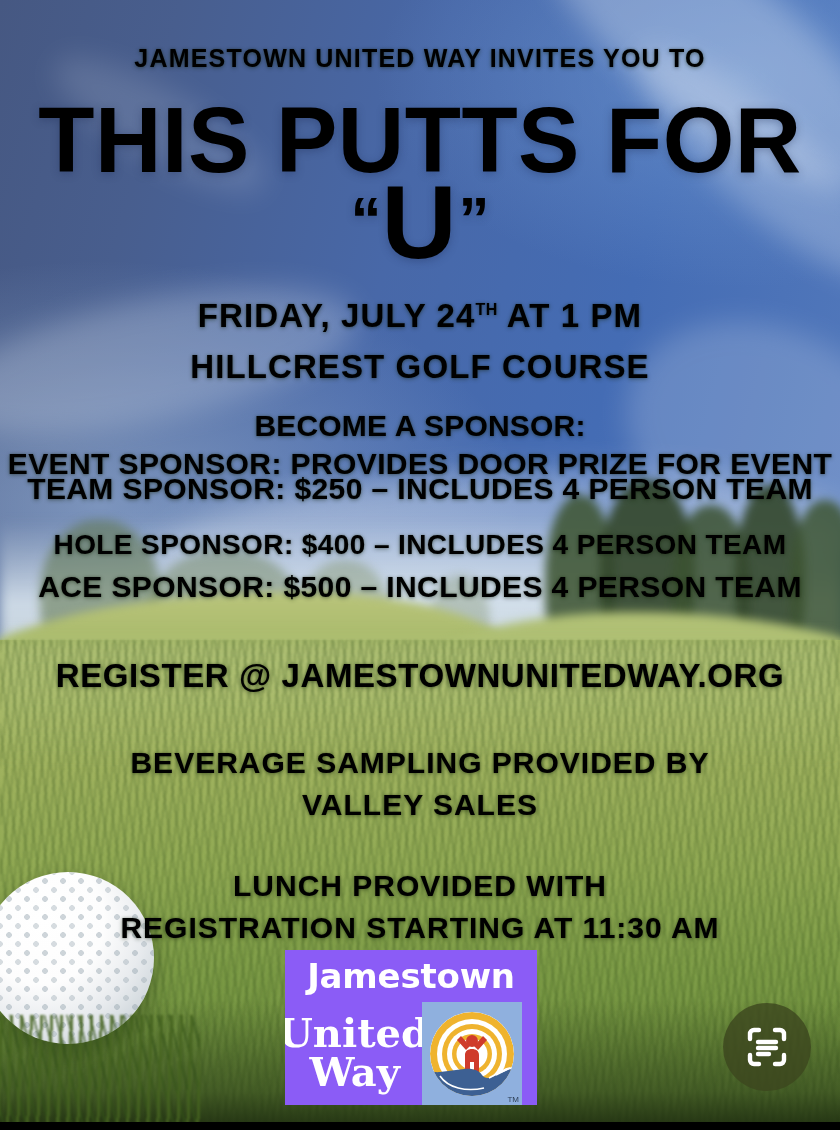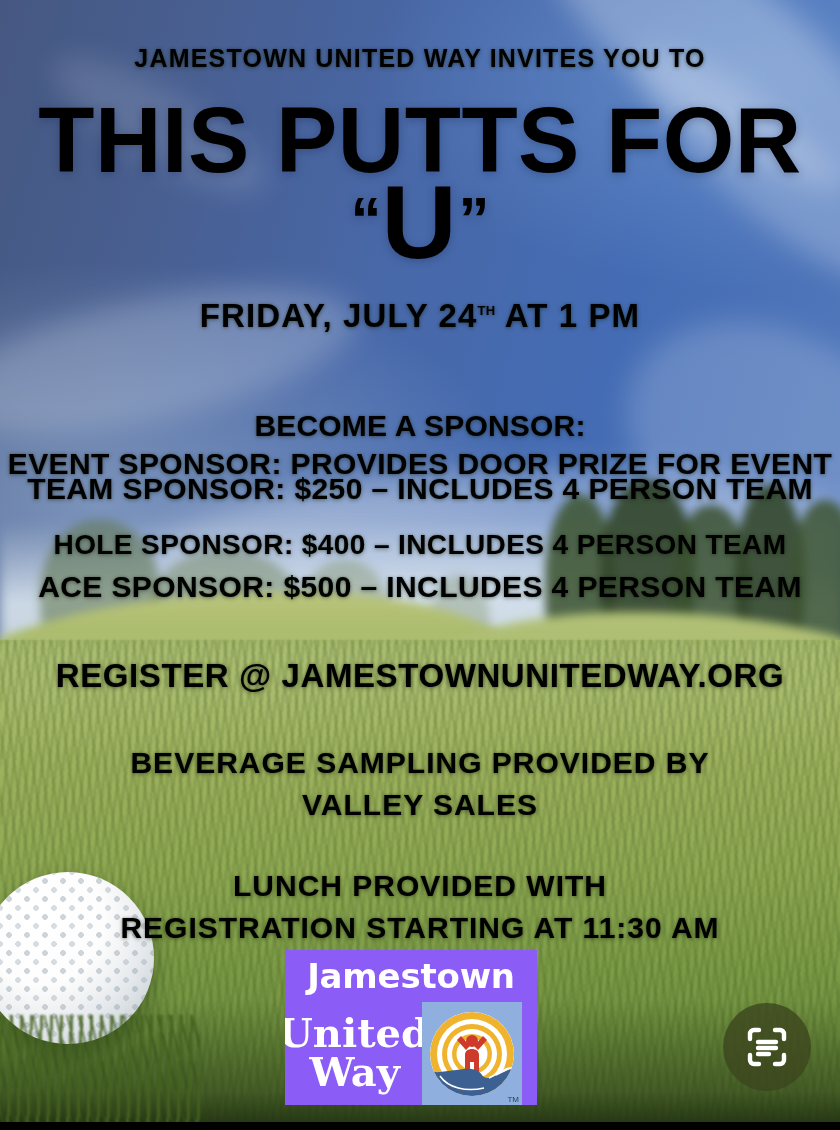--- a/index.html
+++ b/index.html
@@ -163,21 +163,21 @@
     text-shadow:0 2px 8px rgba(25,40,80,.35);
   }
   .title-u {
     top:170px; font-size:96px; font-weight:700; line-height:1;
     text-shadow:0 2px 8px rgba(25,40,80,.35);
   }
   .title-u .q { font-size:62px; vertical-align:18px; letter-spacing:0; }
   .title-u .u { font-size:104px; letter-spacing:2px; }
 
   .when  { top:297px; font-size:33px; font-weight:700; letter-spacing:1.1px; }
-  .when sup { font-size:13px; vertical-align:super; letter-spacing:.5px; }
+  .when sup { font-size:16px; vertical-align:super; letter-spacing:.5px; }
   .where { top:348px; font-size:33px; font-weight:700; letter-spacing:1.1px; }
 
   .sponsor-head { top:409px; font-size:30px; font-weight:700; letter-spacing:.2px; }
   .sp1 { top:447px; font-size:30px; font-weight:700;text-align:center; }
   .sp2 { top:472px; font-size:30px; font-weight:700; }
   .sp3 { top:529px; font-size:28px; font-weight:700; }
   .sp4 { top:570px; font-size:30px; font-weight:700; }
 
   .register { top:657px; font-size:33px; font-weight:700; letter-spacing:.6px; }
 
@@ -314,20 +314,21 @@
     <div class="txt title">THIS PUTTS FOR</div>
 
     <div class="txt title-u">
       <span class="q">“</span><span class="u">U</span><span class="q">”</span>
     </div>
 
     <div class="txt when">
       <span>FRIDAY, JULY 24</span><sup>TH</sup><span> AT 1 PM</span>
     </div>
 
+    <div class="txt where">HILLCREST GOLF COURSE</div>
 
     <div class="txt sponsor-head">BECOME A SPONSOR:</div>
     <div class="txt sp1">EVENT SPONSOR: PROVIDES DOOR PRIZE FOR EVENT</div>
     <div class="txt sp2">TEAM SPONSOR: $250 – INCLUDES 4 PERSON TEAM</div>
     <div class="txt sp3">HOLE SPONSOR: $400 – INCLUDES 4 PERSON TEAM</div>
     <div class="txt sp4">ACE SPONSOR: $500 – INCLUDES 4 PERSON TEAM</div>
 
     <div class="txt register">REGISTER @ JAMESTOWNUNITEDWAY.ORG</div>
 
     <div class="txt bev1">BEVERAGE SAMPLING PROVIDED BY</div>

